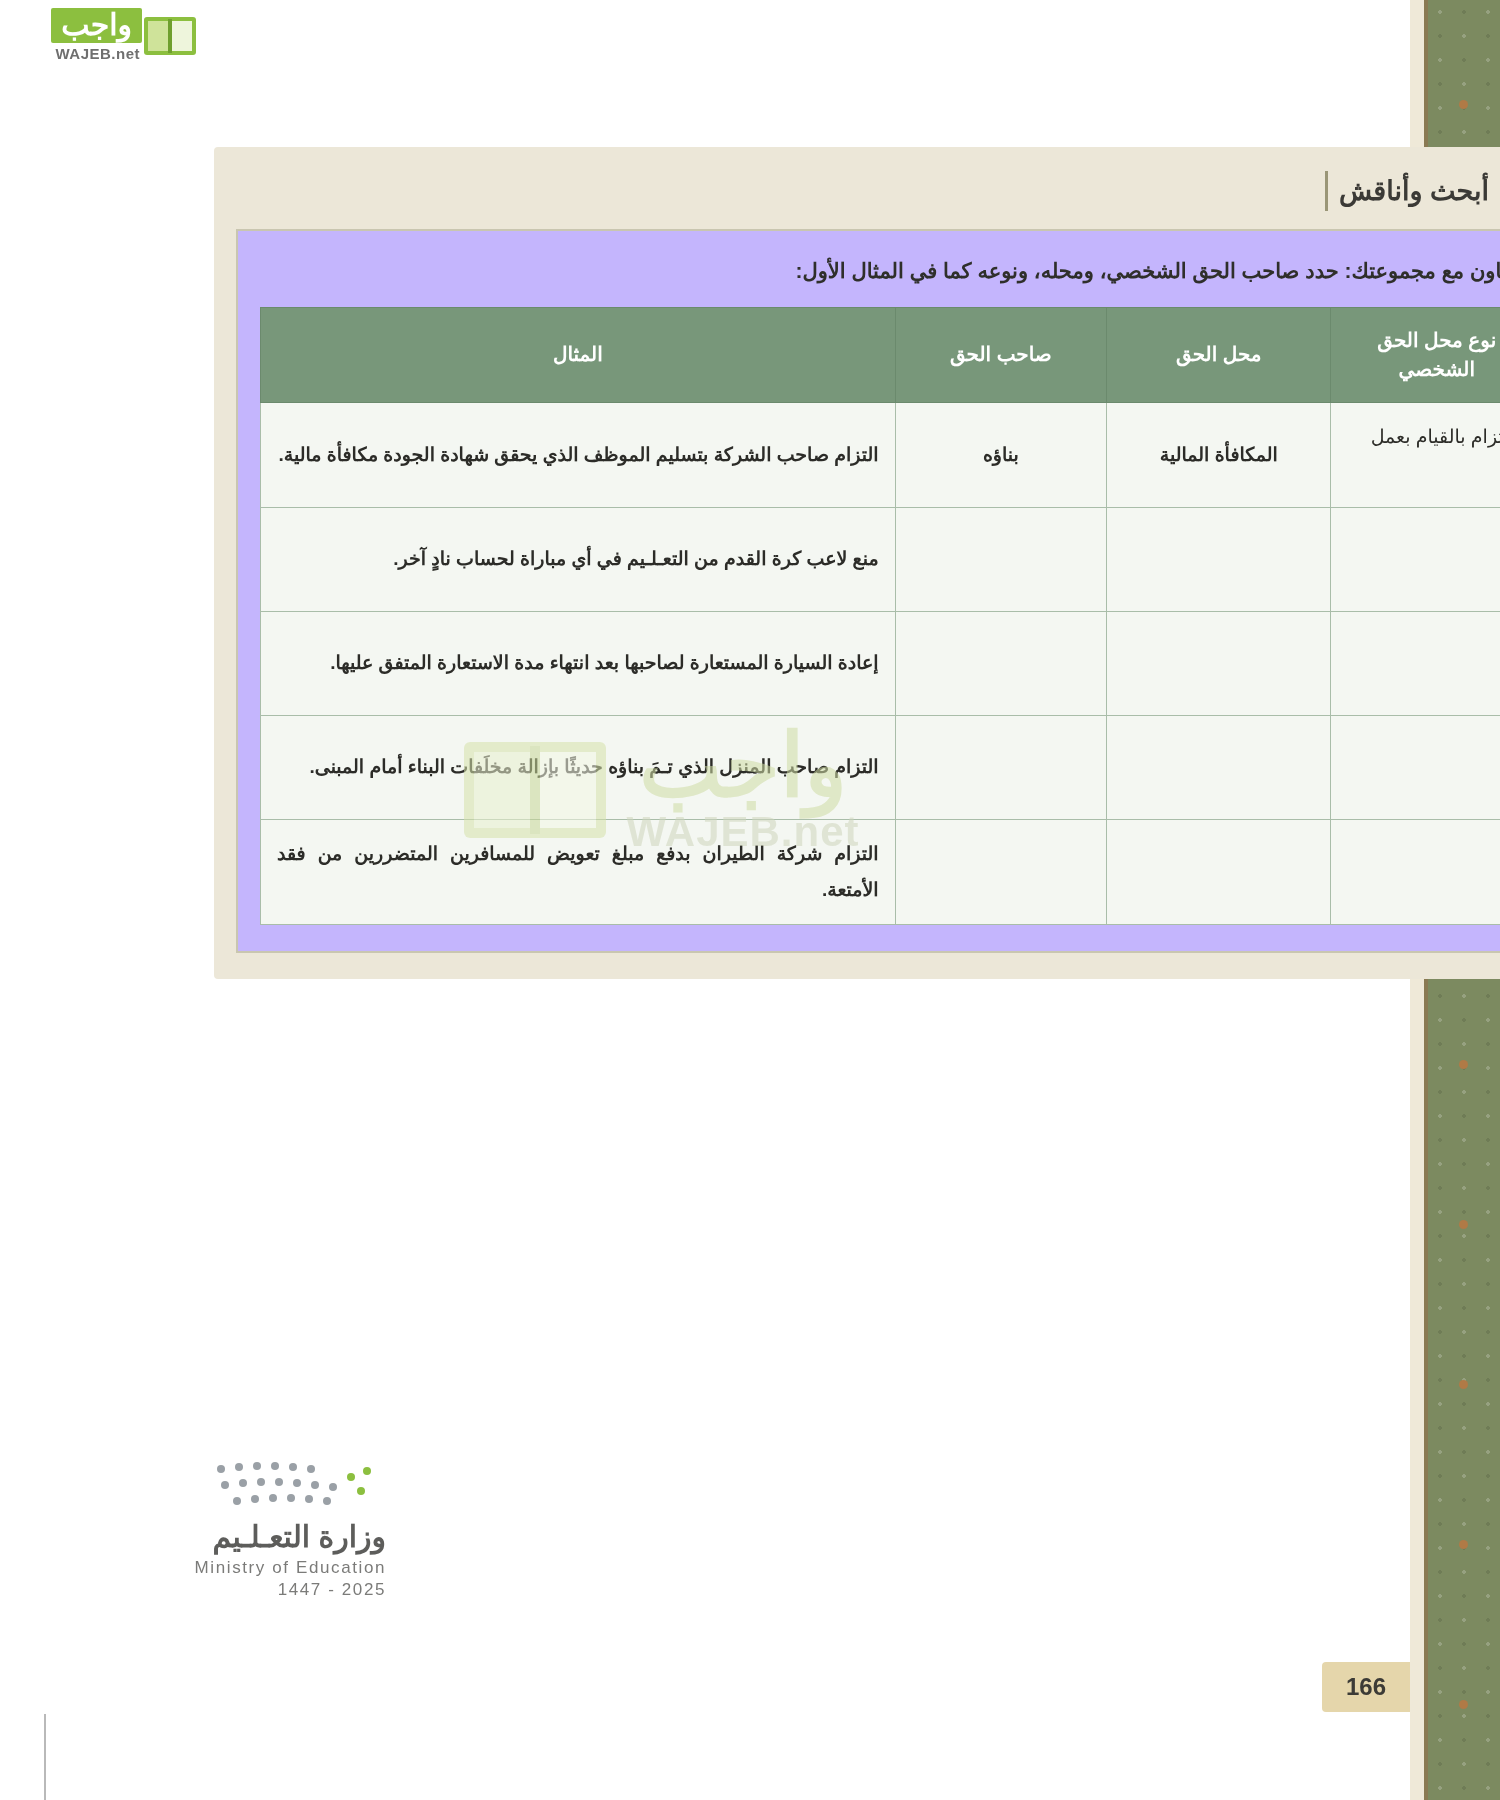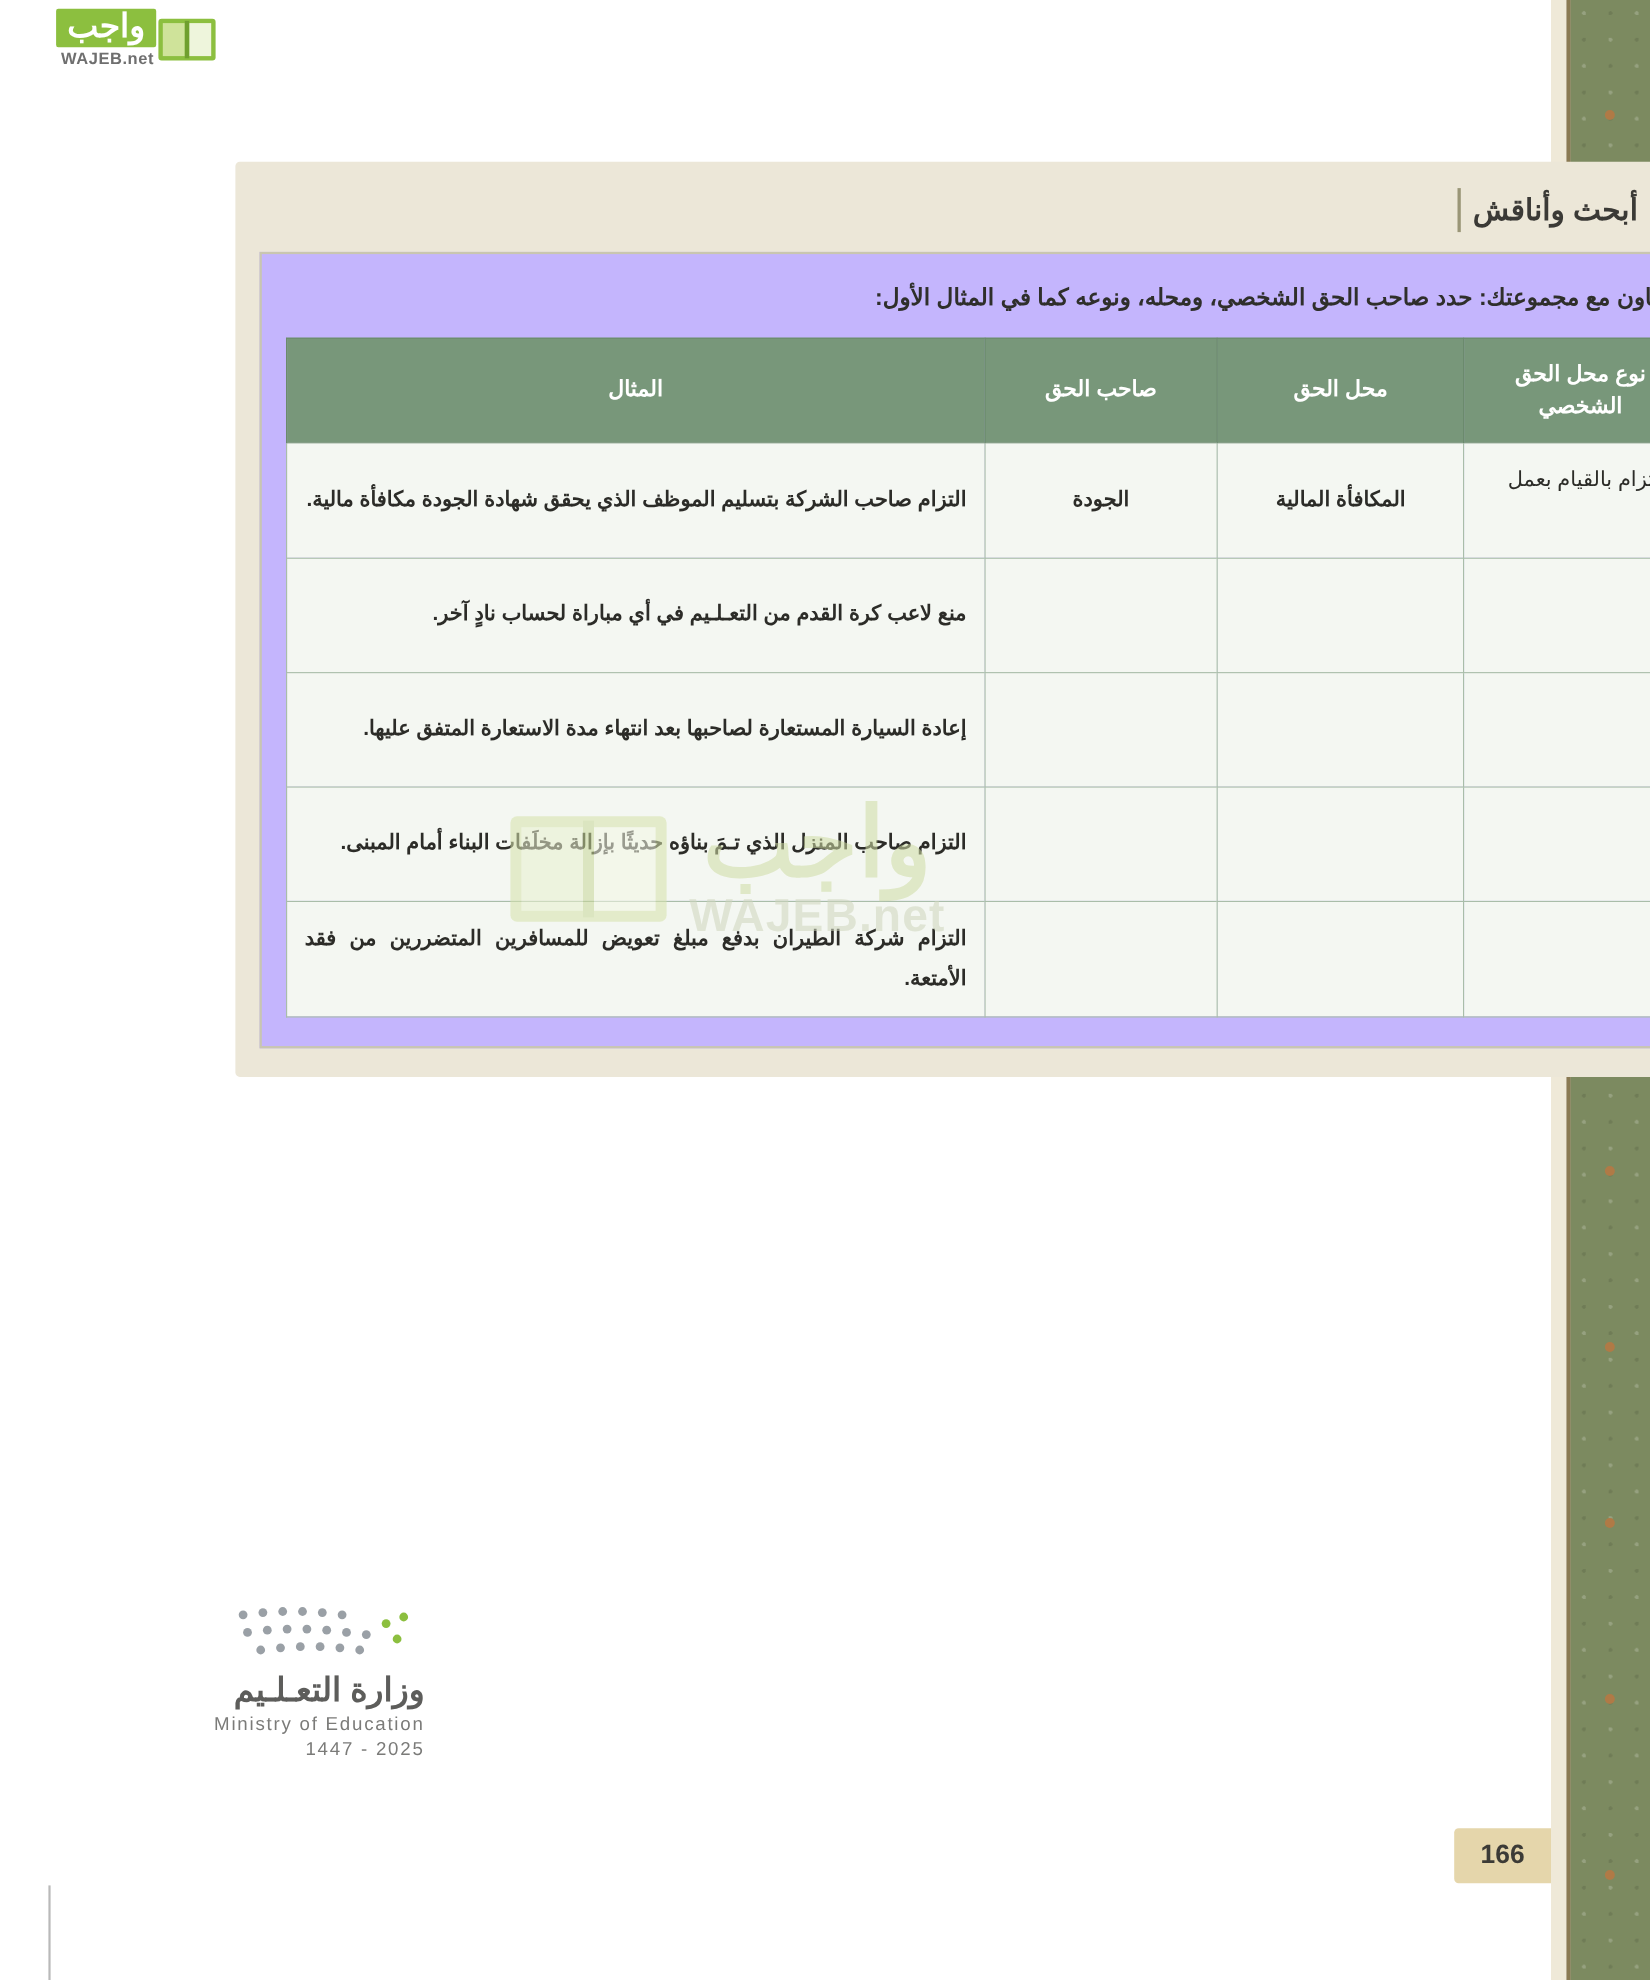--- a/index.html
+++ b/index.html
@@ -345,21 +345,21 @@
             <th>نوع محل الحق الشخصي</th>
             <th>محل الحق</th>
             <th>صاحب الحق</th>
             <th>المثال</th>
           </tr>
         </thead>
         <tbody>
           <tr>
             <td class="cell-type">الالتزام بالقيام بعمل ما.</td>
             <td class="cell-mid">المكافأة المالية</td>
-            <td class="cell-mid">الجودة</td>
+            <td class="cell-mid">بناؤه</td>
             <td class="cell-example">التزام صاحب الشركة بتسليم الموظف الذي يحقق شهادة الجودة مكافأة مالية.</td>
           </tr>
           <tr>
             <td class="cell-type"></td>
             <td class="cell-mid"></td>
             <td class="cell-mid"></td>
             <td class="cell-example">منع لاعب كرة القدم من التعـلـيم في أي مباراة لحساب نادٍ آخر.</td>
           </tr>
           <tr>
             <td class="cell-type"></td>

